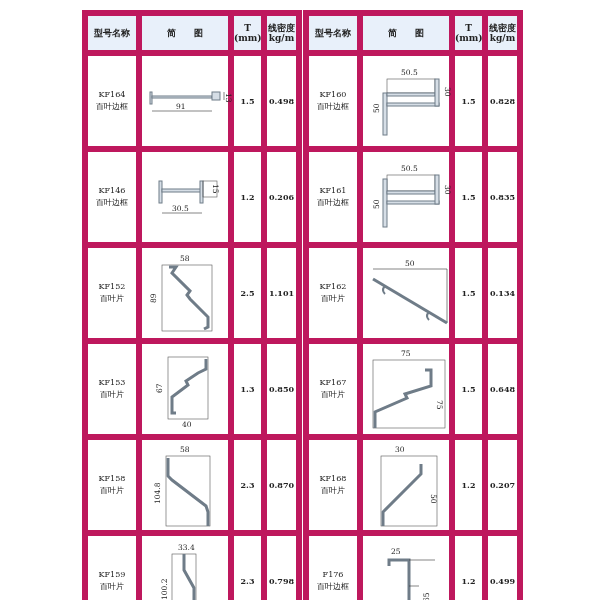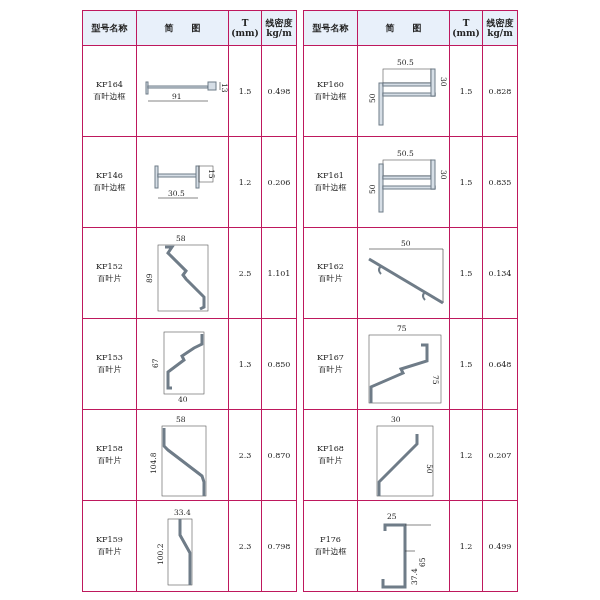--- a/index.html
+++ b/index.html
@@ -1,30 +1,30 @@
 <!DOCTYPE html>
 <html><head>
   <meta charset="utf-8">
   <style>
     html, body { margin: 0; padding: 0; background: #ffffff; }
     body { width: 600px; height: 600px; position: relative; overflow: hidden;
            font-family: "DejaVu Serif", "Liberation Serif", serif; color: #222; }
     .tbl { position: absolute; top: 10px; width: 214px; border-collapse: collapse; table-layout: fixed; }
     .tbl.left { left: 82px; }
     .tbl.right { left: 303px; }
-    .tbl th, .tbl td { border: 1px solid #be185d; padding: 0; text-align: center; vertical-align: middle; }
+    .tbl th, .tbl td { border: 6px solid #be185d; padding: 0; text-align: center; vertical-align: middle; }
     .tbl th { background: #e8f0fa; height: 34px; font-size: 9px; font-weight: bold; line-height: 10px; }
     .tbl td { height: 90px; font-size: 8px; }
     .c-name { width: 54px; }
     .c-fig { width: 92px; }
     .c-t { width: 33px; }
     .c-d { width: 35px; }
     .model { font-weight: normal; font-size: 8px; line-height: 12px; display: block; }
     .desc { font-size: 8px; line-height: 12px; display: block; }
-    .val { font-size: 8px; font-weight: normal; }
+    .val { font-size: 8px; font-weight: bold; }
     svg { display: block; margin: 0 auto; }
     .prof { fill: #d6dee6; stroke: #6f7c88; stroke-width: 1; }
     .dim { stroke: #333; stroke-width: 0.6; fill: none; }
     .dimtxt { font-family: "DejaVu Serif", serif; font-size: 7.5px; fill: #222; }
   </style>
 </head>
 <body>
 
 <table class="tbl left">
   <colgroup>

